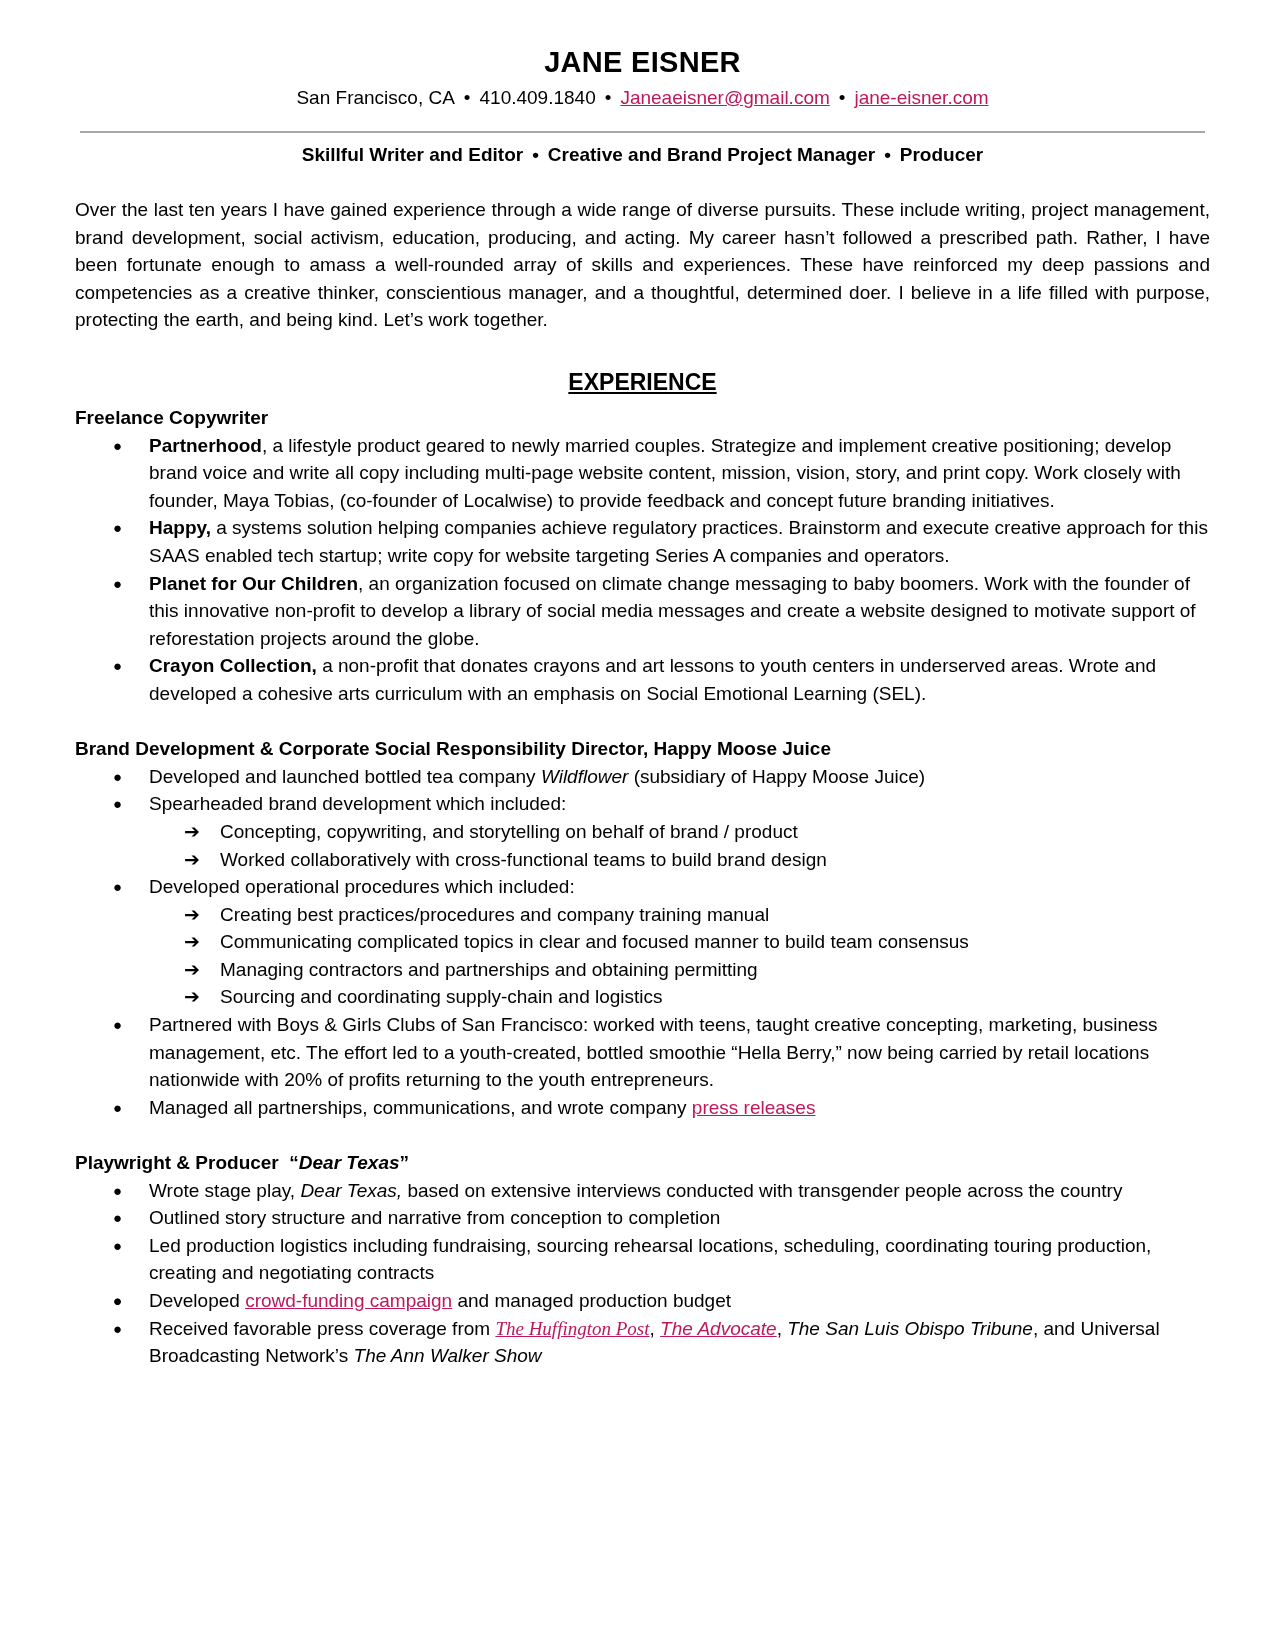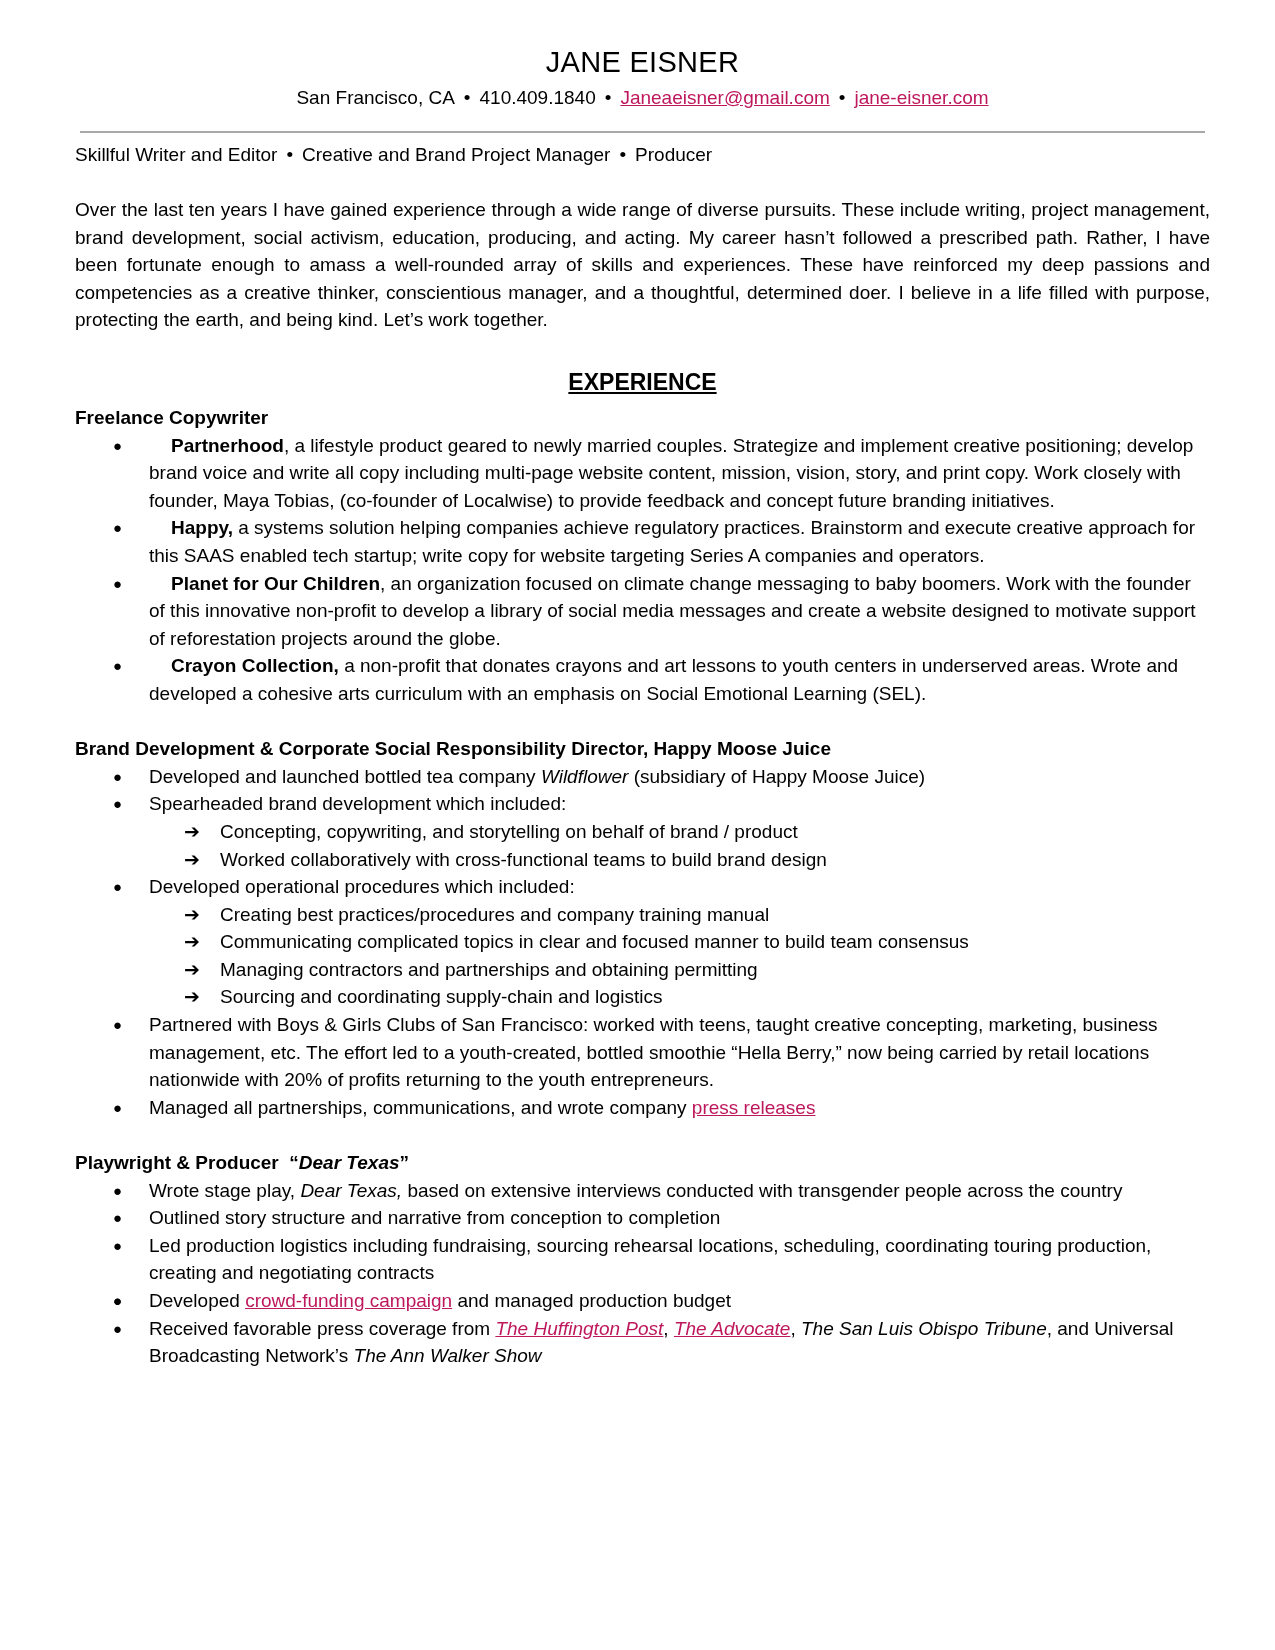--- a/index.html
+++ b/index.html
@@ -15,21 +15,21 @@
       left: 75px;
       top: 0;
       width: 1135px;
     }
     .name {
       position: absolute;
       top: 44px;
       left: 0; width: 1135px;
       text-align: center;
       font-size: 29px;
-      font-weight: normal;
+      font-weight: bold;
       letter-spacing: 0.3px;
       line-height: 36px;
     }
     .contact {
       position: absolute;
       top: 86px;
       left: 0; width: 1135px;
       text-align: center;
       font-size: 19px;
       line-height: 24px;
@@ -46,22 +46,23 @@
       top: 131px;
       left: 5px;
       width: 1125px;
       height: 2px;
       background: #a8a8a8;
     }
     .tagline {
       position: absolute;
       top: 143px;
       left: 0; width: 1135px;
+      text-align: center;
       font-size: 19px;
-      font-weight: normal;
+      font-weight: bold;
       line-height: 24px;
       white-space: nowrap;
     }
     .tagline .sep { margin: 0 9px; }
     .summary {
       position: absolute;
       top: 196px;
       left: 0;
       width: 1135px;
       font-size: 19px;
@@ -109,21 +110,21 @@
       position: relative;
       padding-left: 74px;
     }
     ul.sub > li > .arrow {
       position: absolute;
       left: 38px;
       top: 0;
       font-weight: bold;
     }
     .gap { height: 27.6px; }
-    b { font-weight: bold; margin-left: 22px; }
+    b { font-weight: bold; }
     i { font-style: italic; }
   </style>
 </head>
 <body>
 
 <div class="page">
 
   <div class="name">JANE EISNER</div>
 
   <div class="contact">
@@ -180,18 +181,18 @@
     <div class="gap"></div>
 
     <div>
       <div class="job-title"><span style="white-space:pre;">Playwright &amp; Producer  “</span><i>Dear Texas</i><span>”</span></div>
       <ul class="bullets">
         <li><span class="bullet">●</span><span>Wrote stage play, </span><i>Dear Texas,</i><span> based on extensive interviews conducted with transgender people across the country</span></li>
         <li><span class="bullet">●</span><span>Outlined story structure and narrative from conception to completion</span></li>
         <li><span class="bullet">●</span><span>Led production logistics including fundraising, sourcing rehearsal locations, scheduling, coordinating touring production, creating and negotiating contracts</span></li>
         <li><span class="bullet">●</span></li>
         <li><span class="bullet">●</span><span>Developed </span><a>crowd-funding campaign</a><span> and managed production budget</span></li>
-        <li><span class="bullet">●</span><span>Received favorable press coverage from </span><a style="font-style:italic;">The Huffington Post</a><span>, </span><a style="font-style:italic;">The Advocate</a><span>, </span><i>The San Luis Obispo Tribune</i><span>, and Universal Broadcasting Network’s </span><i>The Ann Walker Show</i></li>
+        <li><span class="bullet">●</span><span>Received favorable press coverage from </span><a style="font-style:italic;font-family:Liberation Serif, serif;">The Huffington Post</a><span>, </span><a style="font-style:italic;">The Advocate</a><span>, </span><i>The San Luis Obispo Tribune</i><span>, and Universal Broadcasting Network’s </span><i>The Ann Walker Show</i></li>
       </ul>
     </div>
 
   </div>
 </div>
 
 </body></html>

